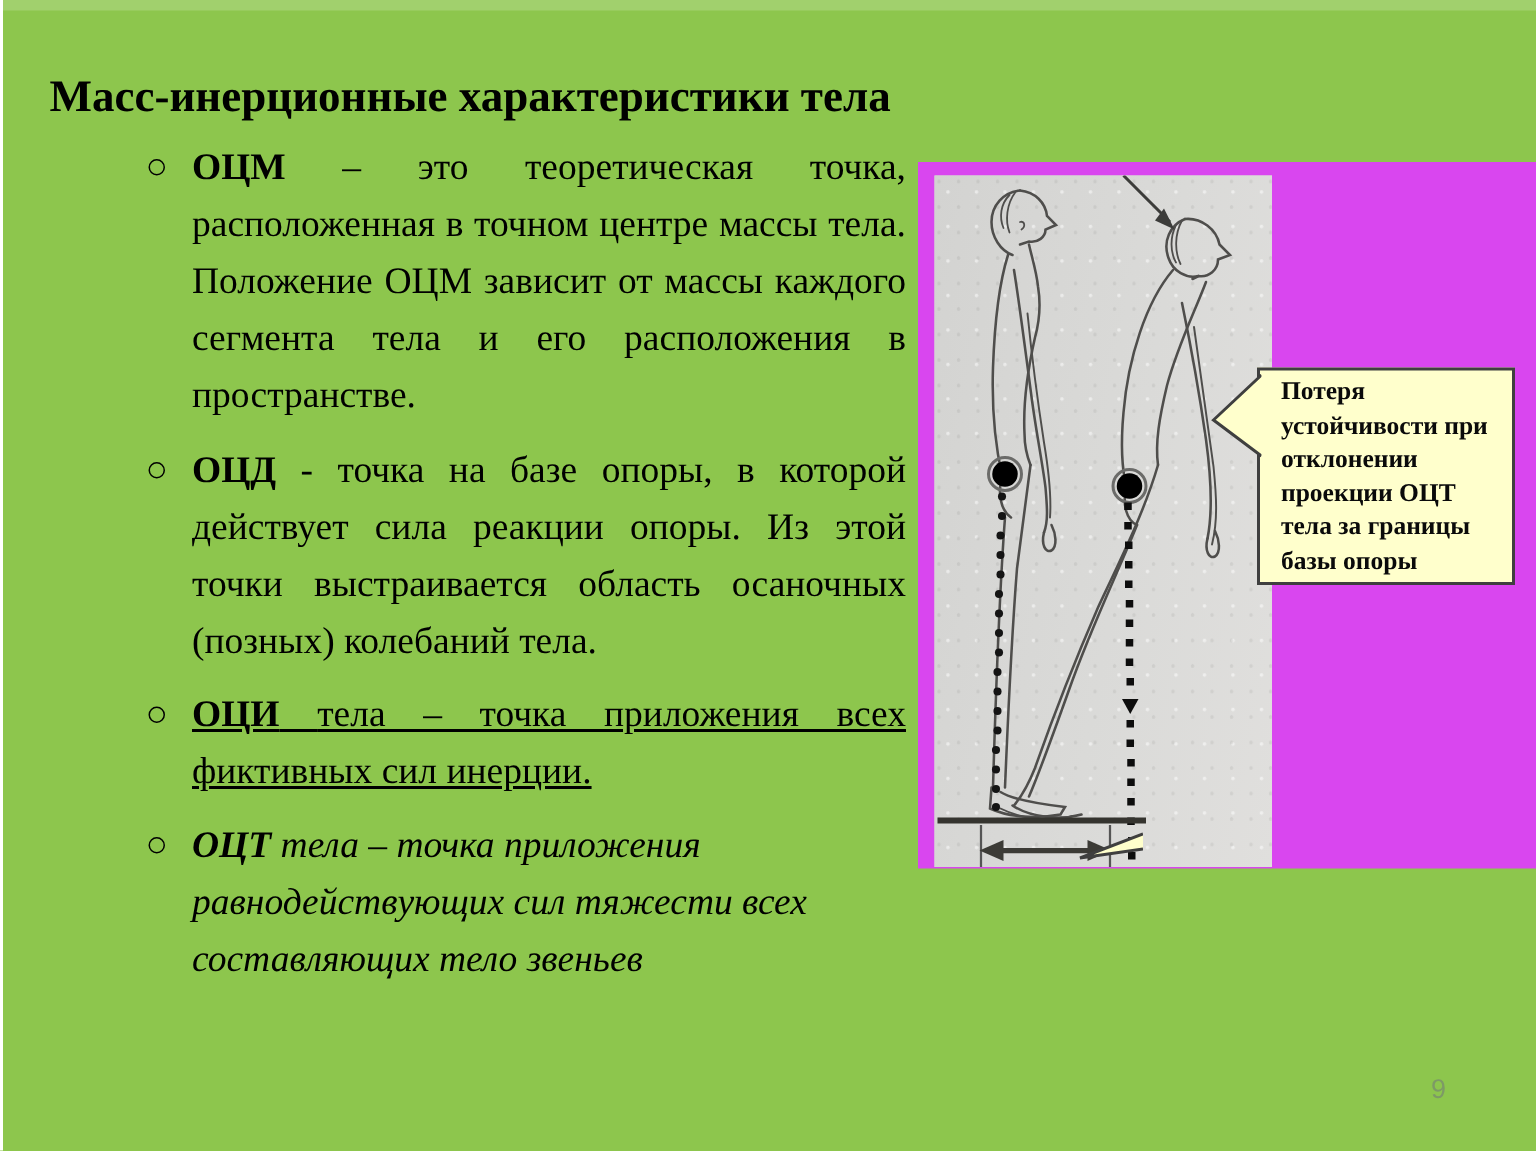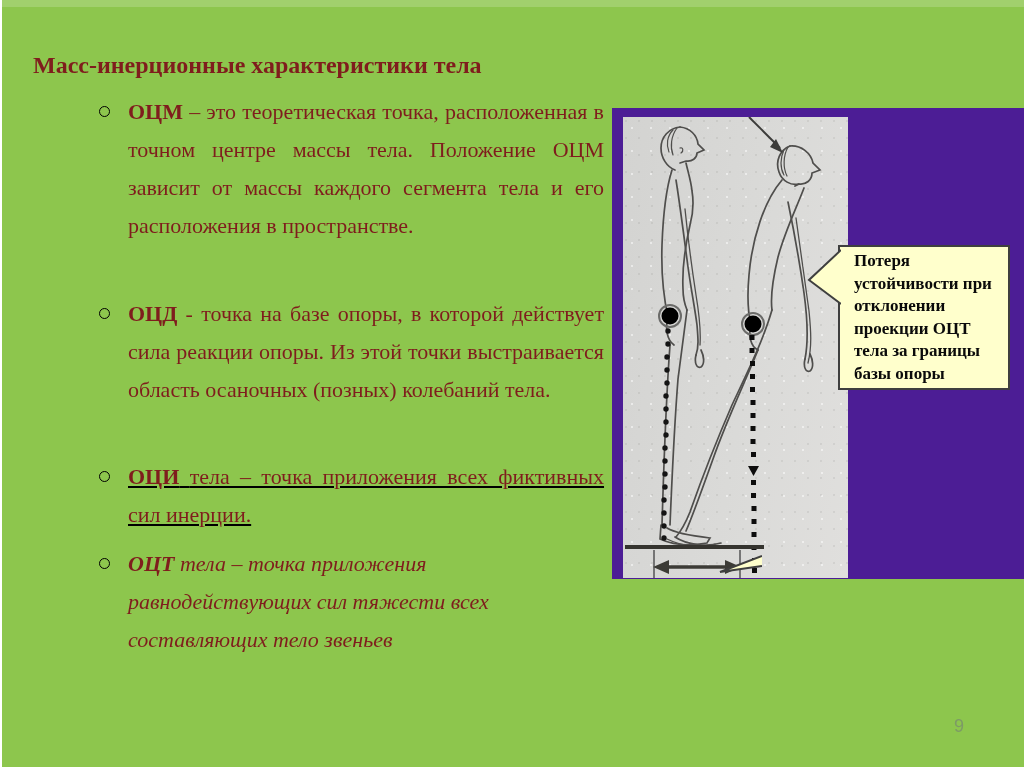--- a/index.html
+++ b/index.html
@@ -10,38 +10,38 @@
   }
   .top-sheen{
     position:absolute;left:0;top:0;width:1024px;height:7px;
     background:rgba(255,255,255,0.18);
   }
   .left-edge{
     position:absolute;left:0;top:0;width:2px;height:767px;background:#ffffff;
   }
   .slide-title{
     position:absolute;left:33px;top:49px;width:580px;margin:0;
-    font-size:24px;font-weight:bold;color:#7f1d1d;line-height:32px;
+    font-size:30px;font-weight:bold;color:#000000;line-height:32px;
   }
   .bullet{position:absolute;left:97px;}
   .bullet-marker{
     position:absolute;left:2px;top:13px;width:9px;height:9px;
     border:1.7px solid #000;border-radius:50%;background:transparent;
   }
   .bullet-par{
-    margin:0 0 0 31px;font-size:22px;line-height:38px;color:#7f1d1d;
+    margin:0 0 0 31px;font-size:25px;line-height:38px;color:#000000;
     width:476px;text-align:justify;
   }
   .bullet-par b{font-weight:bold;}
   .b1{top:93px;} .b2{top:295px;} .b3{top:458px;text-decoration:underline;} .b4{top:545px;}
   .b4 .bullet-par{width:450px;text-align:left;font-style:italic;}
 
   .image-panel{
     position:absolute;left:612px;top:108px;width:412px;height:471px;
-    background:#4c1d95;
+    background:#d946ef;
   }
   .photo{
     position:absolute;left:11px;top:9px;width:225px;height:461px;
     background:linear-gradient(100deg,#d3d3d1 0%,#dadad8 55%,#e0dfdd 100%);
     background-color:#d8d7d5;
   }
   .photo .noise{
     position:absolute;inset:0;
     background-image:
       radial-gradient(circle at 3px 4px, rgba(90,90,85,.10) 1px, transparent 1.4px),

